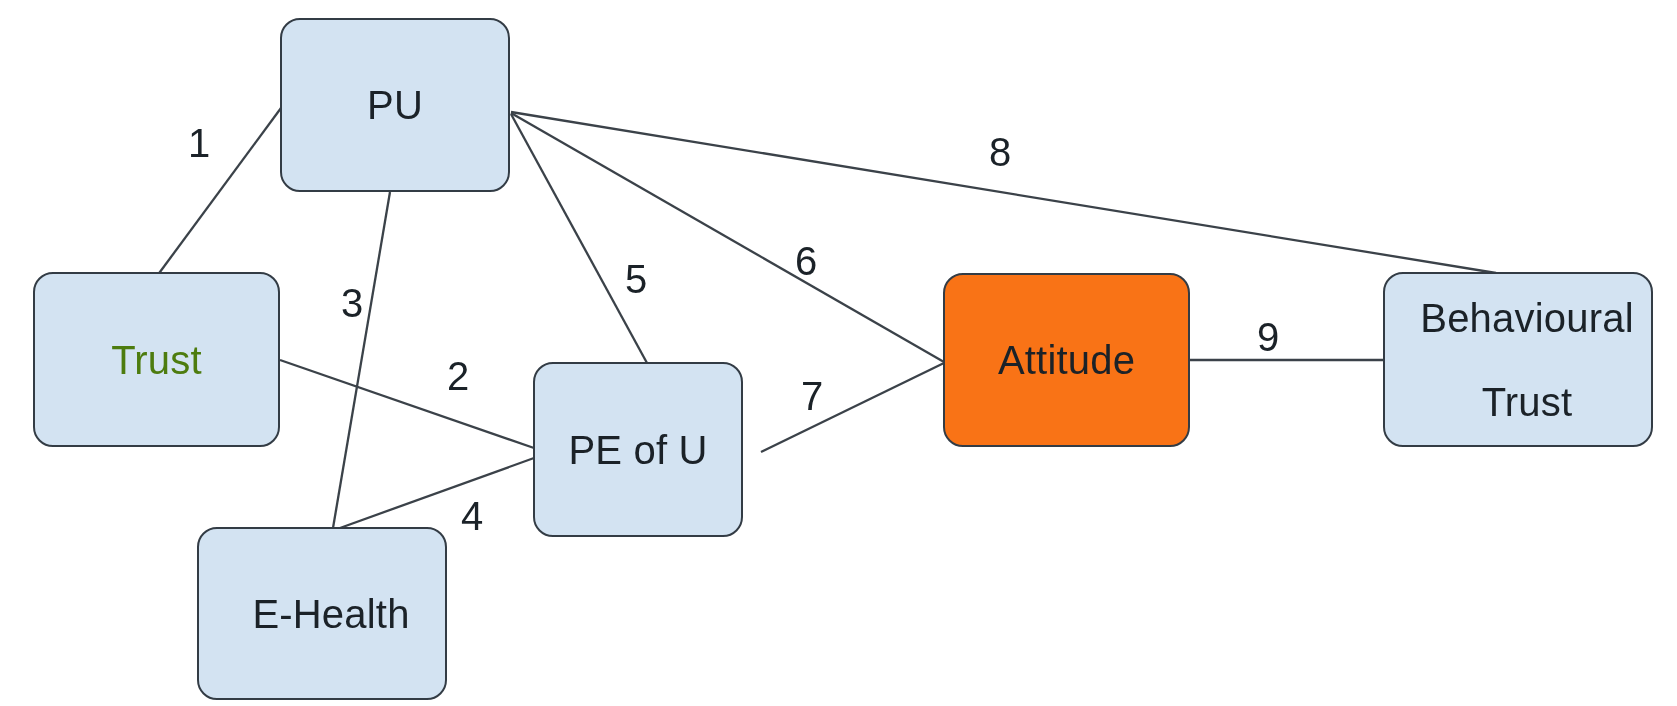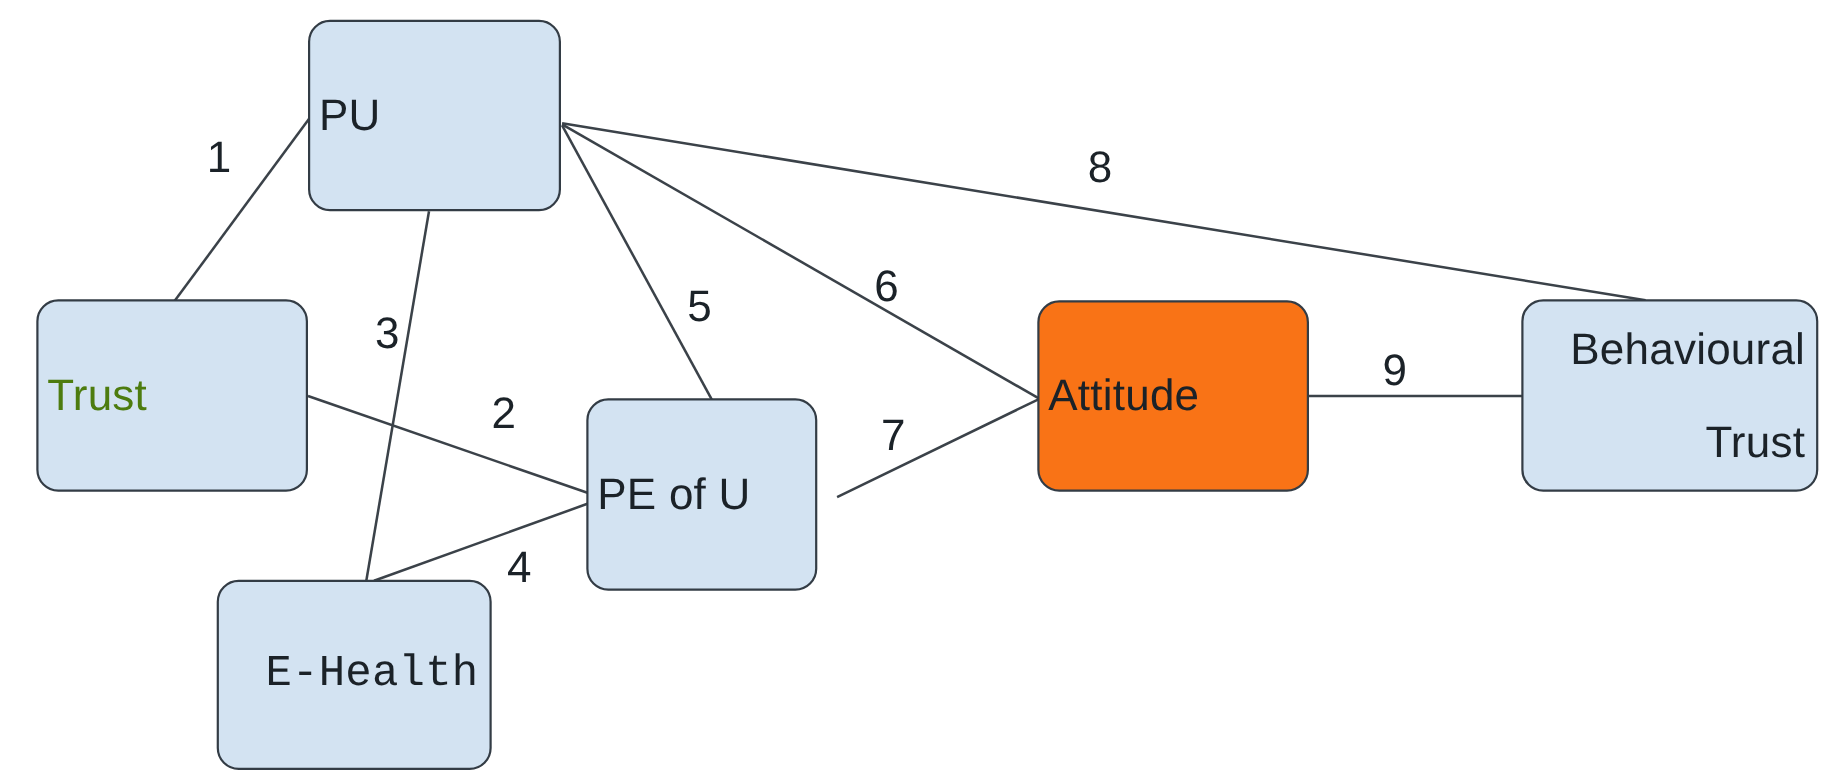--- a/index.html
+++ b/index.html
@@ -26,22 +26,22 @@
     position: absolute;
     box-sizing: border-box;
     border-radius: 20px;
     display: flex;
     flex-direction: column;
     justify-content: center;
     font-size: 40px;
     line-height: 1.2;
     letter-spacing: 0.2px;
   }
-  .node.align-center { align-items: flex-start; text-align: center; padding: 16px 8px; }
-  .node.align-left   { align-items: flex-end; text-align: left; padding: 0 10px 0 28px; gap: 36px; }
+  .node.align-center { align-items: center; text-align: center; padding: 16px 8px; }
+  .node.align-left   { align-items: center; text-align: left; padding: 0 10px 0 28px; gap: 36px; }
   .node .node-line { display: block; white-space: nowrap; }
   .edge-num {
     position: absolute;
     transform: translate(-50%, -50%);
     font-size: 40px;
     line-height: 1;
     white-space: nowrap;
   }
 </style>
 </head>
@@ -59,21 +59,21 @@
       <line x1="511" y1="112" x2="1496" y2="273" stroke="#3b4249" stroke-width="2.3"></line>
       <line x1="1189" y1="360" x2="1384" y2="360" stroke="#3b4249" stroke-width="2.3"></line>
     </svg>
   <div id="nodes-layer">
       <div class="node align-center" style="left: 280px; top: 18px; width: 230px; height: 174px; background: rgb(211, 227, 242); border: 2.5px solid rgb(51, 60, 69); color: rgb(27, 34, 40);">
         <span class="node-line">PU</span>
       </div>
       <div class="node align-center" style="left: 33px; top: 272px; width: 247px; height: 175px; background: rgb(211, 227, 242); border: 2.5px solid rgb(51, 60, 69); color: #4d7c0f;">
         <span class="node-line">Trust</span>
       </div>
-      <div class="node align-left" style="left: 197px; top: 527px; width: 250px; height: 173px; background: rgb(211, 227, 242); border: 2.5px solid rgb(51, 60, 69); color: rgb(27, 34, 40); font-family: Liberation Mono, monospace;">
+      <div class="node align-left" style="left: 197px; top: 527px; width: 250px; height: 173px; background: rgb(211, 227, 242); border: 2.5px solid rgb(51, 60, 69); color: rgb(27, 34, 40);">
         <span class="node-line">E-Health</span>
       </div>
       <div class="node align-center" style="left: 533px; top: 362px; width: 210px; height: 175px; background: rgb(211, 227, 242); border: 2.5px solid rgb(51, 60, 69); color: rgb(27, 34, 40);">
         <span class="node-line">PE of U</span>
       </div>
       <div class="node align-center" style="left: 943px; top: 273px; width: 247px; height: 174px; background: #f97316; border: 2.5px solid rgb(51, 60, 69); color: rgb(27, 34, 40);">
         <span class="node-line">Attitude</span>
       </div>
       <div class="node align-left" style="left: 1383px; top: 272px; width: 270px; height: 175px; background: rgb(211, 227, 242); border: 2.5px solid rgb(51, 60, 69); color: rgb(27, 34, 40);">
         <span class="node-line">Behavioural</span>

